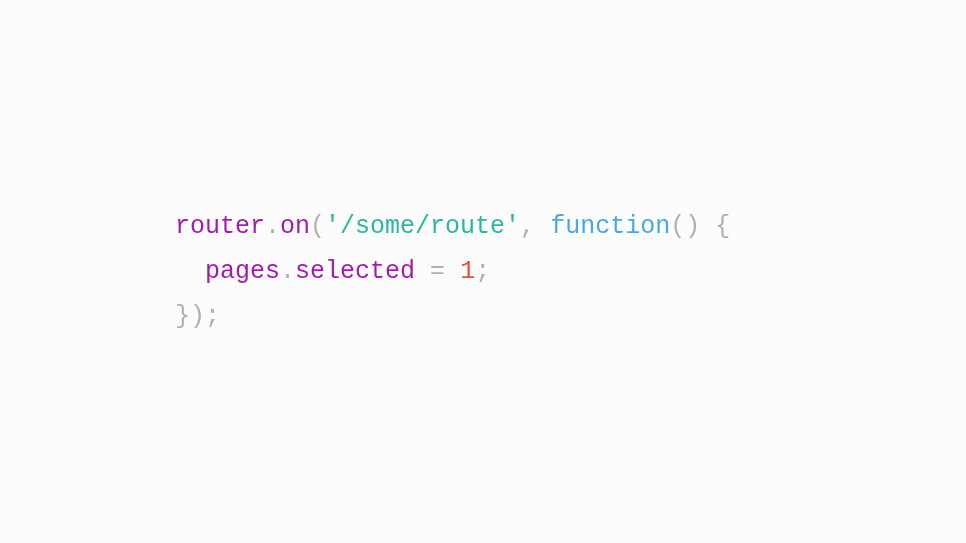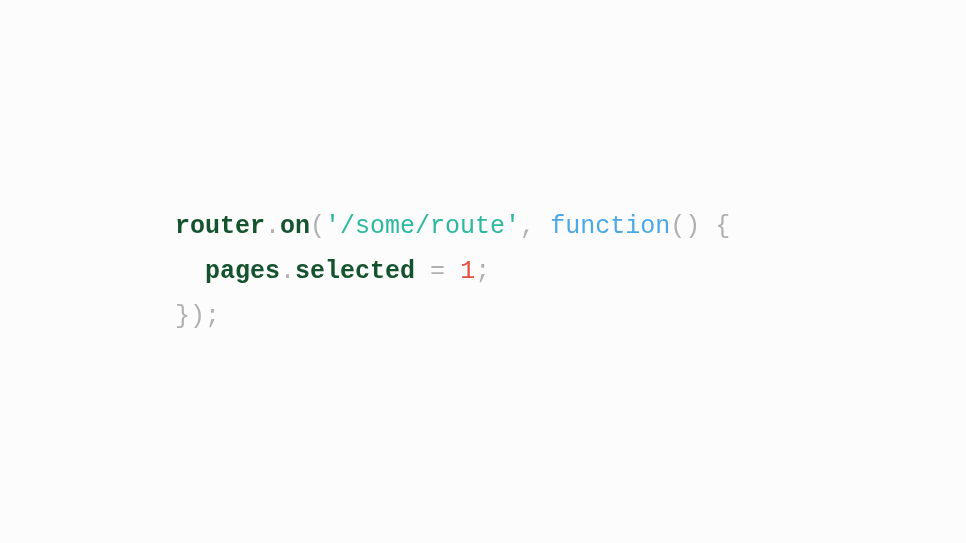--- a/index.html
+++ b/index.html
@@ -15,22 +15,21 @@
       align-items: center;
       padding-left: 175px;
       font-family: "SF Mono", "Monaco", "Menlo", "Consolas", "Courier New", monospace;
       font-size: 25px;
       line-height: 1.8;
     }
     .code-block {
       white-space: pre;
     }
     .tk-default {
-      color: #14532d;
-      font-weight: bold;
+      color: #a21caf;
     }
     .tk-punct {
       color: #b0b0b0;
     }
     .tk-string {
       color: #2bb89f;
     }
     .tk-keyword {
       color: #4aa8e8;
       text-align: right;

